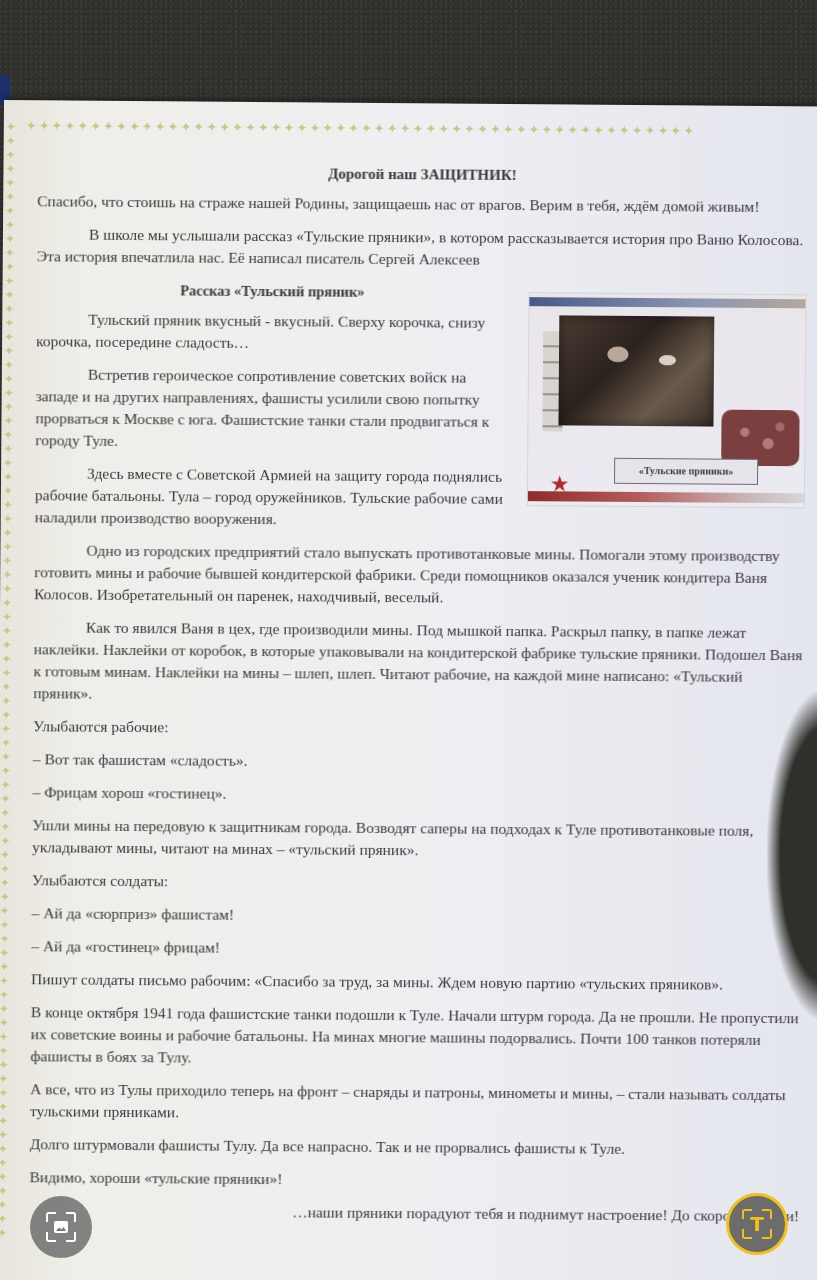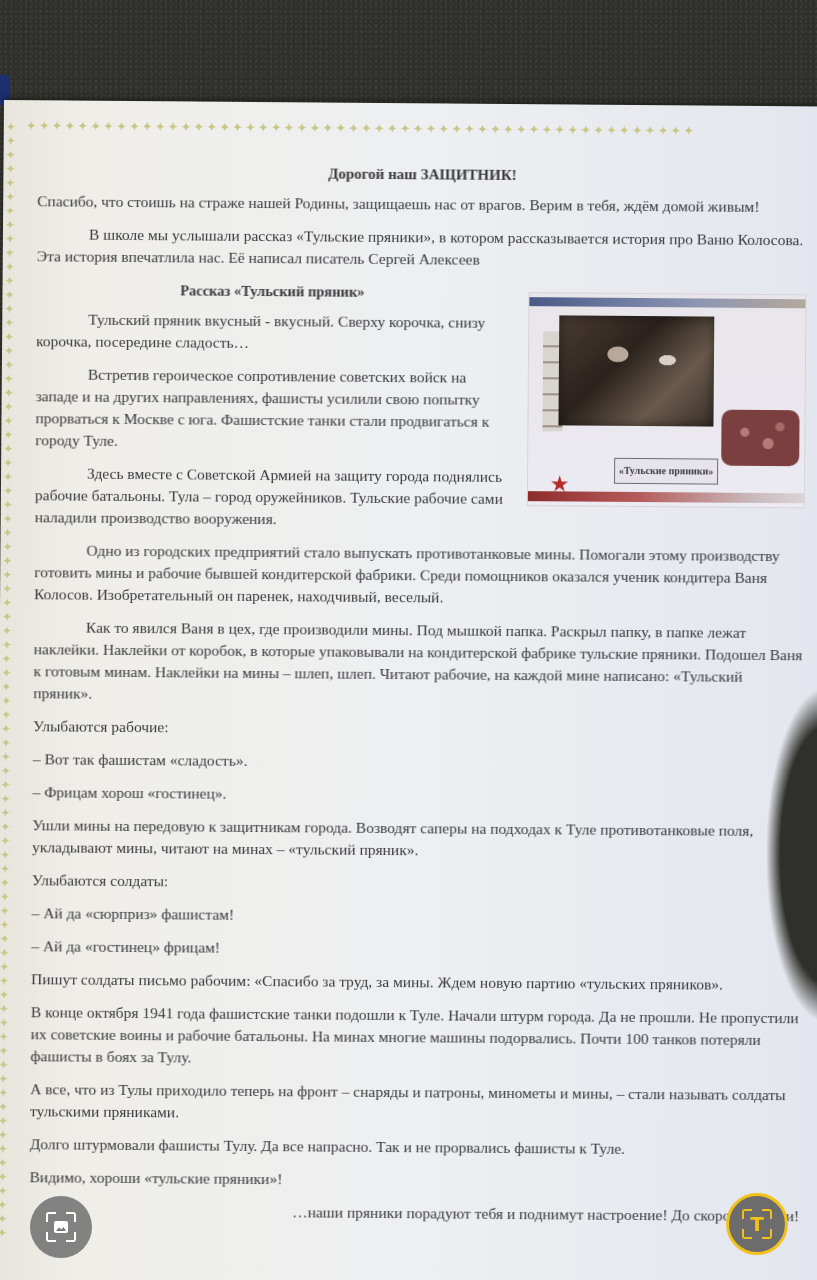--- a/index.html
+++ b/index.html
@@ -82,21 +82,21 @@
       radial-gradient(circle at 30% 40%, #b47a78 0 4px, transparent 5px),
       radial-gradient(circle at 60% 60%, #b47a78 0 5px, transparent 6px),
       radial-gradient(circle at 75% 30%, #a86a68 0 4px, transparent 5px),
       #7c3f40;
   }
   .slide-star {
     position: absolute; left: 22px; bottom: 10px; color: #b22a2a; font-size: 22px;
     font-family: "DejaVu Sans", sans-serif;
   }
   .slide-caption {
-    position: absolute; left: 86px; bottom: 22px; padding: 1px 4px;
+    position: absolute; left: 86px; bottom: 22px; padding: 1px 24px;
     border: 1px solid #6c6a78; background: #e6e4ea; font-size: 10px; font-weight: bold; color: #3d3c44;
   }
   .float-btn {
     position: absolute; width: 62px; height: 62px; border-radius: 50%;
     display: flex; align-items: center; justify-content: center;
   }
   .btn-image { left: 30px; top: 1196px; background: rgba(110,110,110,0.85); }
   .btn-text { left: 726px; top: 1193px; background: #6c6c6c; border: 3px solid #f2c21a; width: 56px; height: 56px; }
   .corner-frame { position: absolute; width: 30px; height: 30px; }
   .corner { position: absolute; width: 8px; height: 8px; border-style: solid; }

